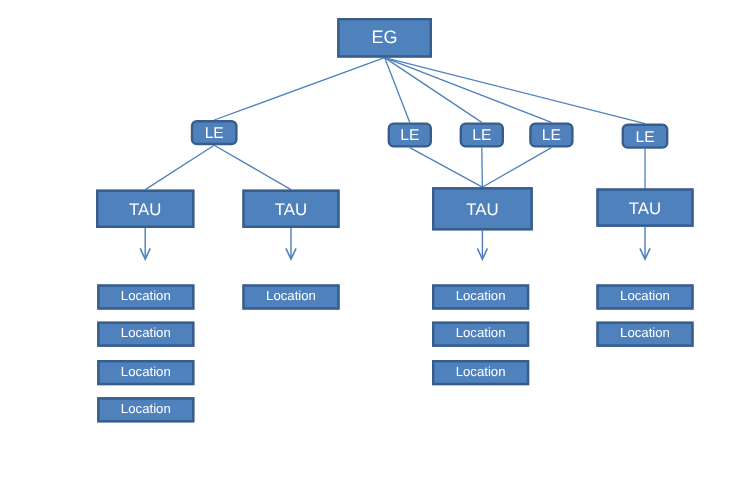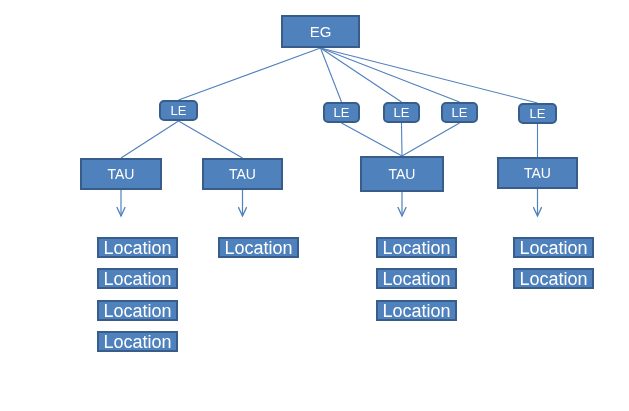--- a/index.html
+++ b/index.html
@@ -35,21 +35,21 @@
     color: var(--node-text);
     display: flex;
     align-items: center;
     justify-content: center;
     font-size: 14px;
     line-height: 1;
     user-select: none;
   }
   .node.eg { font-size: 15px; }
   .node.le { border-radius: 5px; font-size: 13px; text-align: right; }
-  .node.loc { font-size: 18px; margin-left: 16px; }
+  .node.loc { font-size: 11px; }
 </style>
 </head>
 <body>
 
 <div class="canvas">
 
   <svg class="edges" viewBox="0 0 629 411" xmlns="http://www.w3.org/2000/svg">
     <defs>
       <marker id="arrowhead" viewBox="0 0 10 8" refX="8.5" refY="4" markerWidth="10" markerHeight="8" orient="auto">
         <path class="arrowhead-path" d="M1,0.5 L8.5,4 L1,7.5"></path>

